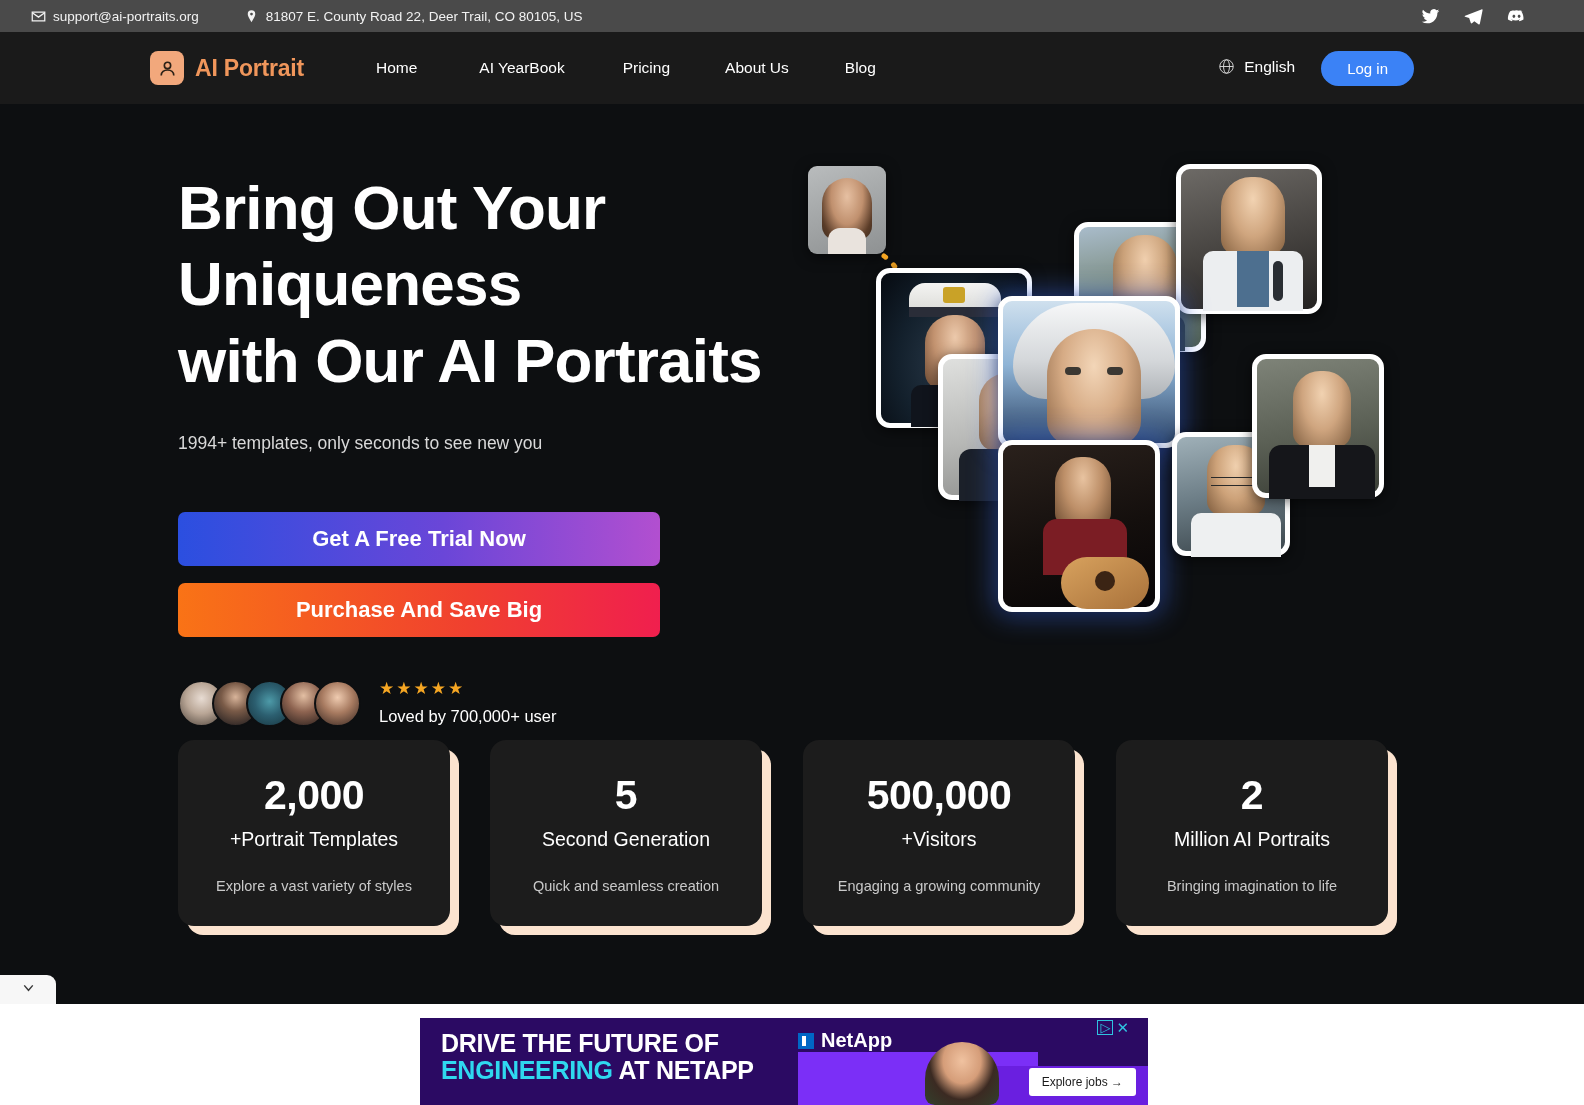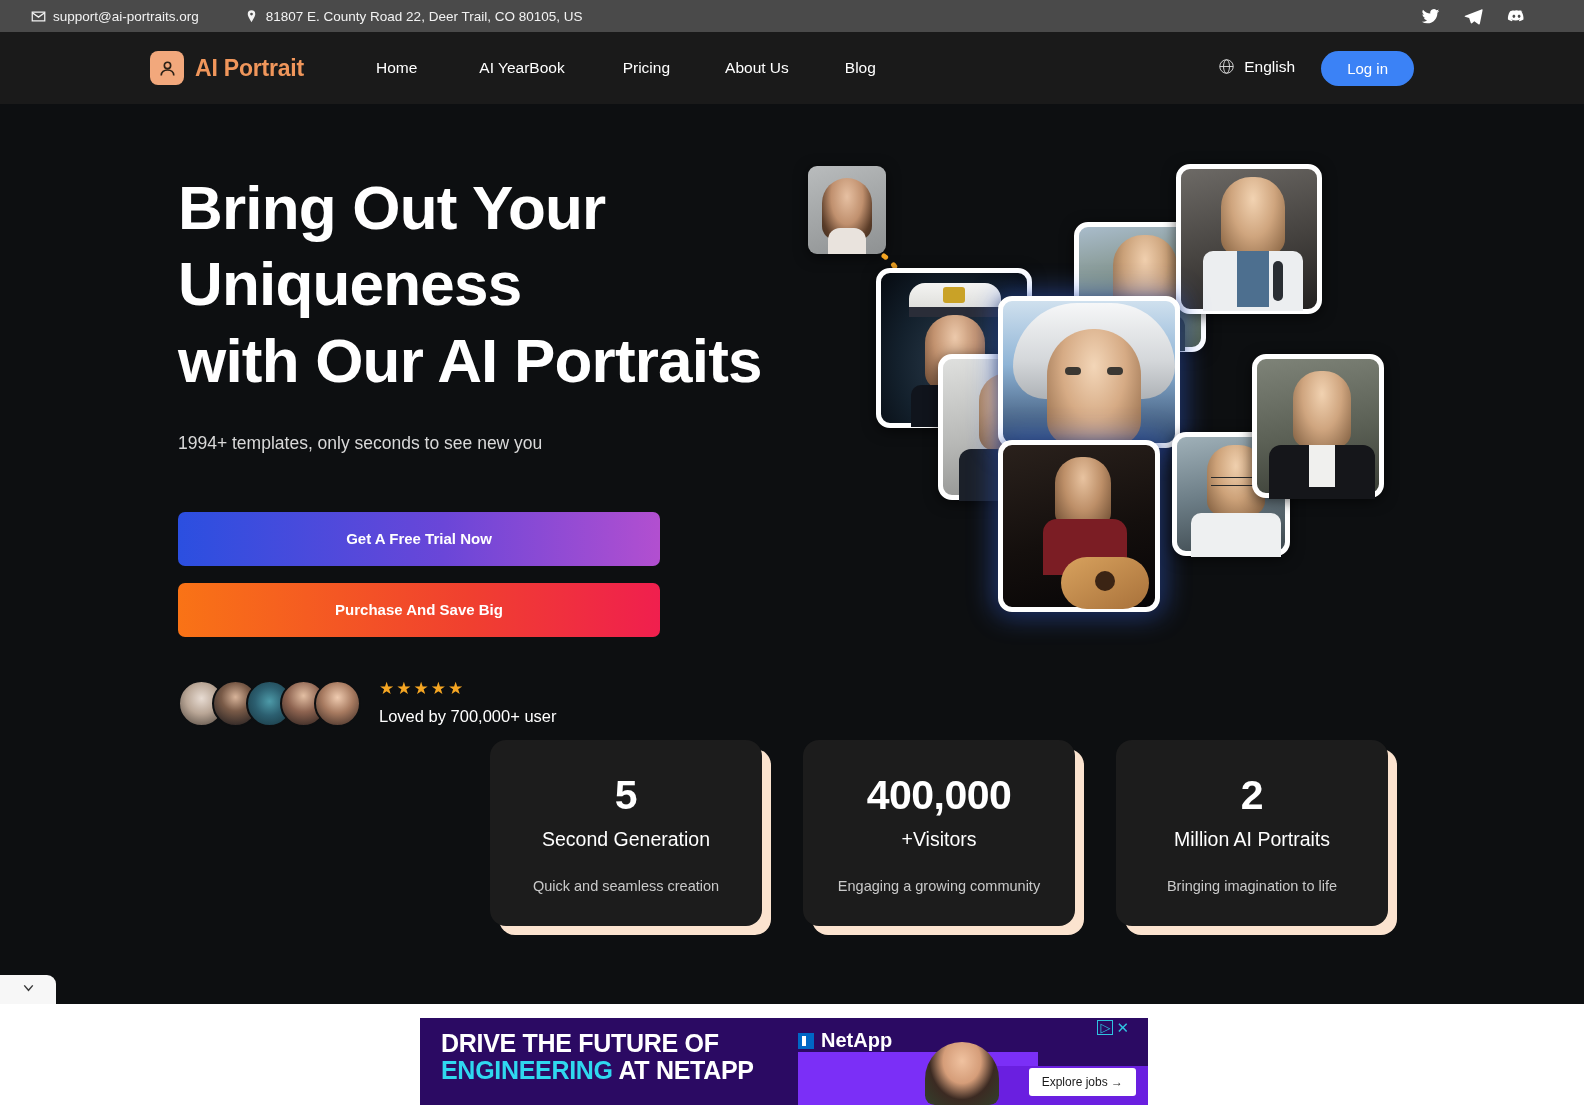--- a/index.html
+++ b/index.html
@@ -57,21 +57,21 @@
   
   .hero { position: absolute; top: 104px; left: 0; width: 1584px; height: 560px; }
   .hero-left { position: absolute; left: 178px; top: 66px; width: 640px; }
   h1.headline {
     color: #ffffff; font-size: 62px; line-height: 1.23; font-weight: bold;
     letter-spacing: -0.8px;
   }
   .subhead { color: #d9d9d9; font-size: 17.5px; margin-top: 34px; }
   .cta {
     display: block; width: 482px; height: 54px; border: none; border-radius: 7px;
-    color: #fff; font-size: 15px; font-weight: bold; cursor: pointer;
+    color: #fff; font-size: 22px; font-weight: bold; cursor: pointer;
     margin-top: 0; font-family: "Liberation Sans", sans-serif;
   }
   .cta-primary { background: linear-gradient(90deg,#2b4fe0 0%, #6a46d8 55%, #b24fd0 100%); margin-top: 58px; }
   .cta-secondary { background: linear-gradient(90deg,#f97316 0%, #f0402f 60%, #f01f4e 100%); margin-top: 17px; }
 
   .proof { display: flex; align-items: center; margin-top: 43px; }
   .avatars { display: flex; align-items: center; }
   .av {
     width: 47px; height: 47px; border-radius: 50%; border: 2.5px solid #0d0f11;
     background-size: cover; background-position: center;
@@ -320,34 +320,42 @@
         <div style="position:absolute;left:36px;top:12px;width:58px;height:76px;border-radius:27px 27px 14px 14px;background:radial-gradient(ellipse at 50% 30%, #f1d2b1 0%, #cfa57f 48%, #7e5d3f 100%);"></div>
         <div style="position:absolute;left:12px;top:86px;width:106px;height:54px;background:#15161a;border-radius:12px 12px 0 0;"></div>
         <div style="position:absolute;left:52px;top:86px;width:26px;height:42px;background:#f0f0ee;"></div>
       </div>
 
     </div>
   </div>
 
   <div class="stats">
 
+    <div class="card-wrap" style="left:178px">
+      <div class="card-shadow"></div>
+      <div class="card">
+        <div class="card-num">2,000</div>
+        <div class="card-label">+Portrait Templates</div>
+        <div class="card-desc">Explore a vast variety of styles</div>
+      </div>
+    </div>
 
     <div class="card-wrap" style="left:490px">
       <div class="card-shadow"></div>
       <div class="card">
         <div class="card-num">5</div>
         <div class="card-label">Second Generation</div>
         <div class="card-desc">Quick and seamless creation</div>
       </div>
     </div>
 
     <div class="card-wrap" style="left:803px">
       <div class="card-shadow"></div>
       <div class="card">
-        <div class="card-num">400,000</div>
+        <div class="card-num">500,000</div>
         <div class="card-label">+Visitors</div>
         <div class="card-desc">Engaging a growing community</div>
       </div>
     </div>
 
     <div class="card-wrap" style="left:1116px">
       <div class="card-shadow"></div>
       <div class="card">
         <div class="card-num">2</div>
         <div class="card-label">Million AI Portraits</div>

